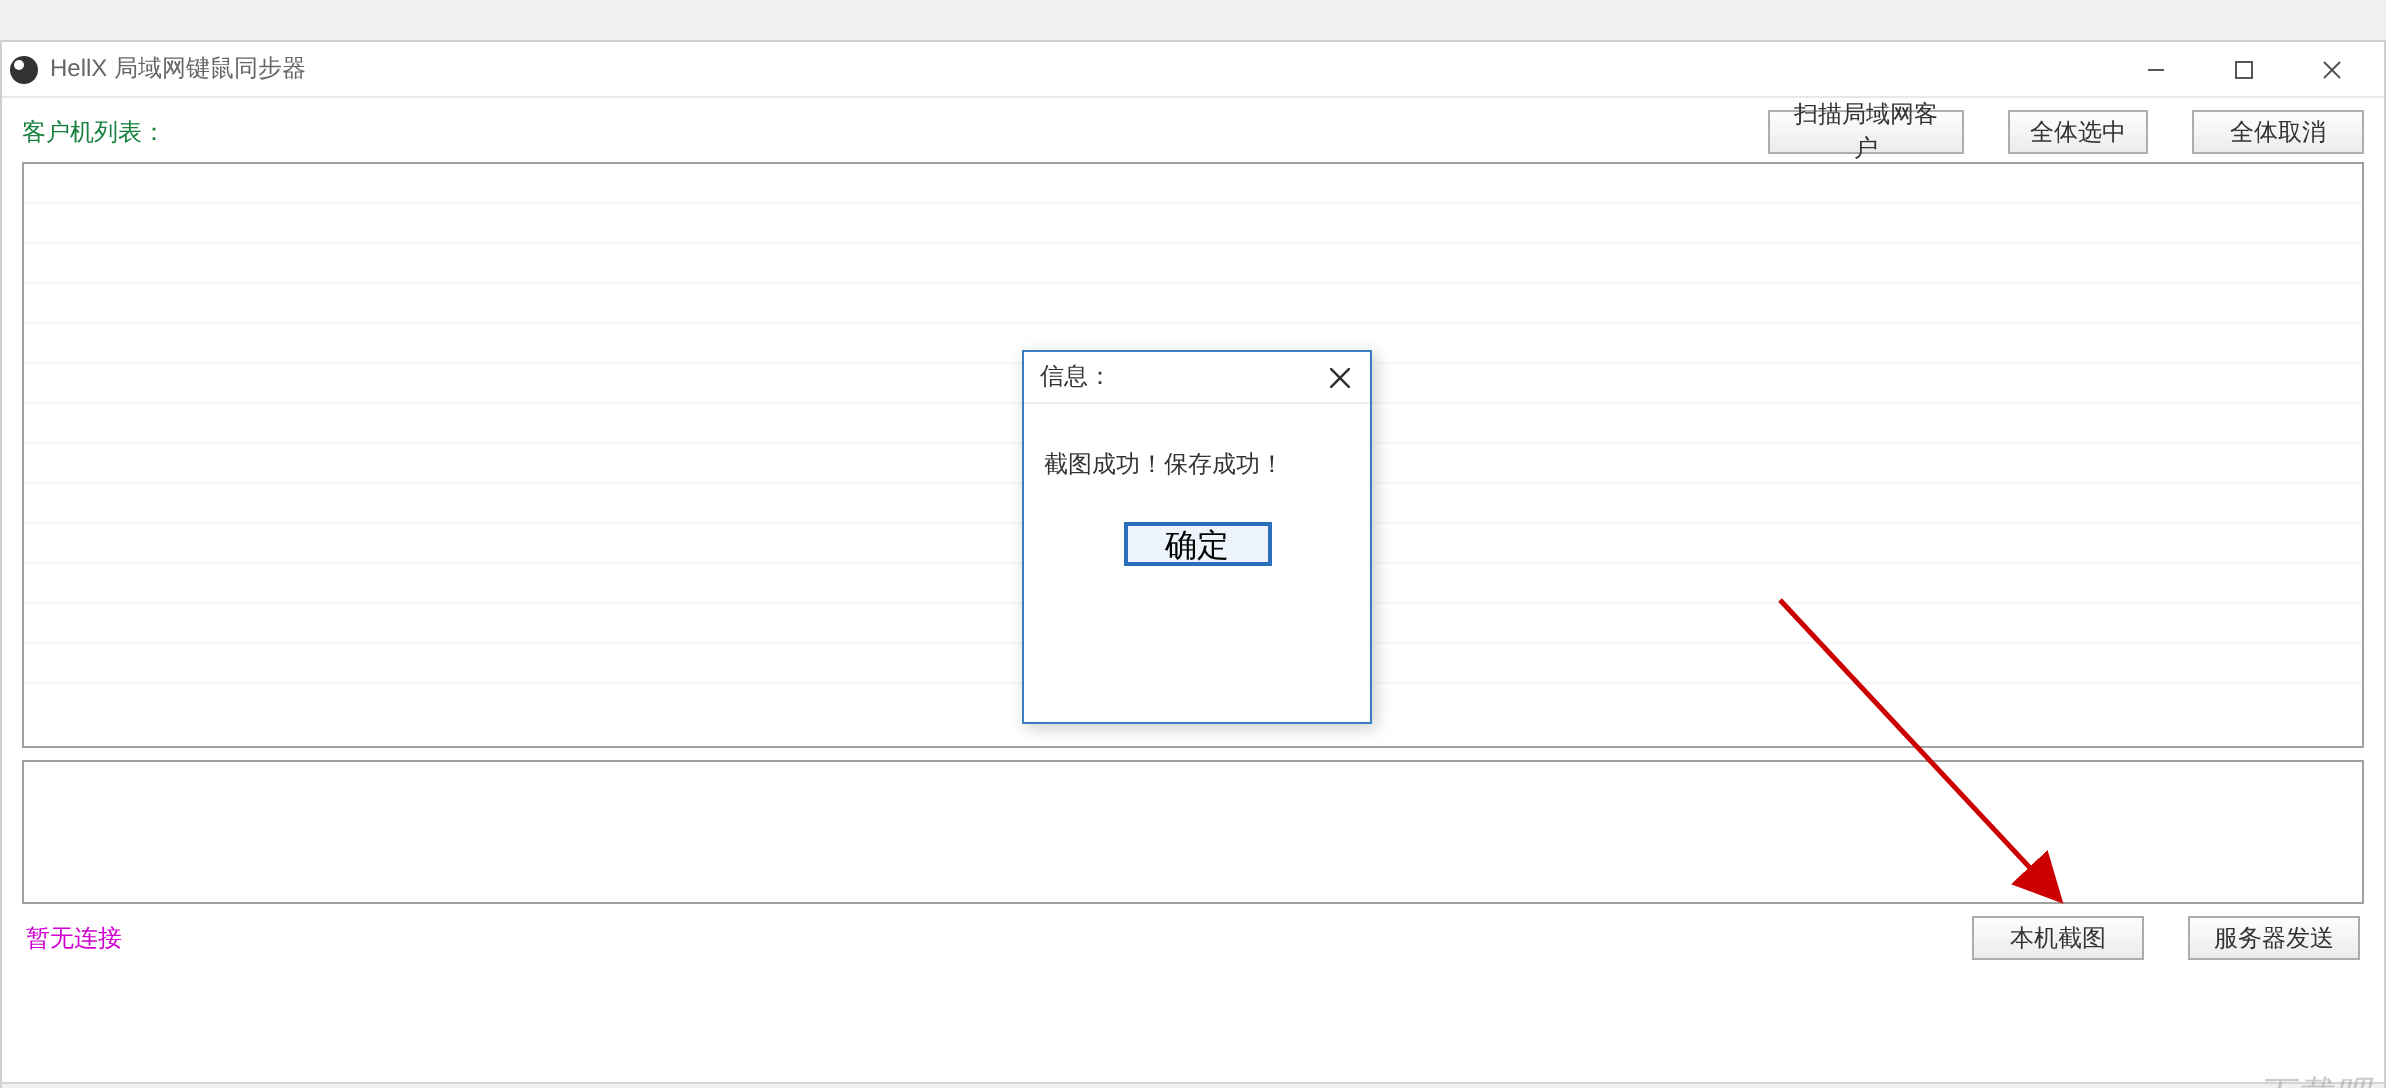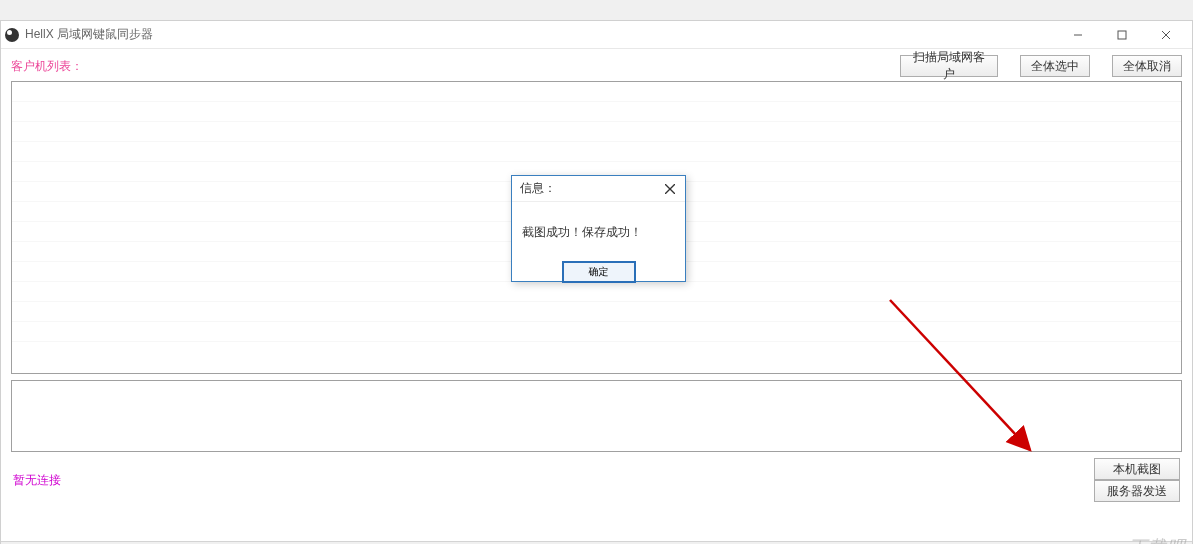--- a/index.html
+++ b/index.html
@@ -57,21 +57,21 @@
 .win-btn svg { width: 10px; height: 10px; }
 .content {
   padding: 6px 10px 0 10px;
 }
 .top-row {
   display: flex;
   justify-content: space-between;
   align-items: center;
   margin-bottom: 4px;
 }
-.top-row .label { color: #ec4899; }
+.top-row .label { color: #15803d; }
 .btn-group { display: flex; gap: 22px; font-family: Liberation Serif, serif; }
 .btn {
   height: 22px;
   padding: 0 10px;
   background: linear-gradient(#fdfdfd, #ececec);
   border: 1px solid #adadad;
   font-size: 12px;
   cursor: pointer;
   display: inline-flex;
   align-items: center;
@@ -122,21 +122,21 @@
 }
 .bottom-row {
   display: flex;
   justify-content: space-between;
   align-items: center;
   margin-top: 6px;
   padding: 0 2px;
   font-family: Liberation Mono, monospace;
 }
 .conn-status { color: #d000d0; }
-.bottom-row .right { display: flex; gap: 0; flex-direction: column; }
+.bottom-row .right { display: flex; gap: 22px; }
 .bottom-row .btn { width: 86px; }
 .statusbar {
   position: absolute;
   bottom: 0; left: 0; right: 0;
   height: 22px;
   background: #f0f0f0;
   border-top: 1px solid #d4d4d4;
   display: flex;
   align-items: center;
   padding: 0 10px;
@@ -145,21 +145,21 @@
   justify-content: space-between;
 }
 .statusbar .left { display: flex; gap: 120px; }
 .statusbar .right { display: flex; gap: 40px; }
 
 
 .dialog {
   position: absolute;
   left: 511px; top: 175px;
   width: 175px;
-  height: 107px;
+  height: 187px;
   background: #fff;
   border: 1px solid #3a7fbf;
   box-shadow: 2px 2px 8px rgba(0,0,0,0.2);
   z-index: 50;
 }
 .dlg-title {
   height: 26px;
   display: flex;
   align-items: center;
   justify-content: space-between;
@@ -175,21 +175,21 @@
 .dlg-footer {
   text-align: center;
   padding: 10px 0 12px 0;
 }
 .dlg-ok {
   width: 74px; height: 22px;
   border: 2px solid #2a6fb8;
   background: #eef4fb;
   cursor: pointer;
   font-family: inherit;
-  font-size: 10px;
+  font-size: 16px;
 }
 
 
 .arrow {
   position: absolute;
   z-index: 60;
   pointer-events: none;
 }
 
 
@@ -233,21 +233,21 @@
     </div>
   </div>
 
   <div class="content">
 
     <div class="top-row">
       <span class="label">客户机列表：</span>
       <div class="btn-group">
         <button class="btn" style="width:98px">扫描局域网客户</button>
         <button class="btn" style="width:70px">全体选中</button>
-        <button class="btn" style="width:70px">全体取消</button>
+        <button class="btn" style="width:86px">全体取消</button>
       </div>
     </div>
 
     <div class="table-wrap">
       <div class="tbody"></div>
     </div>
 
 
     <div class="log-area"></div>
 

